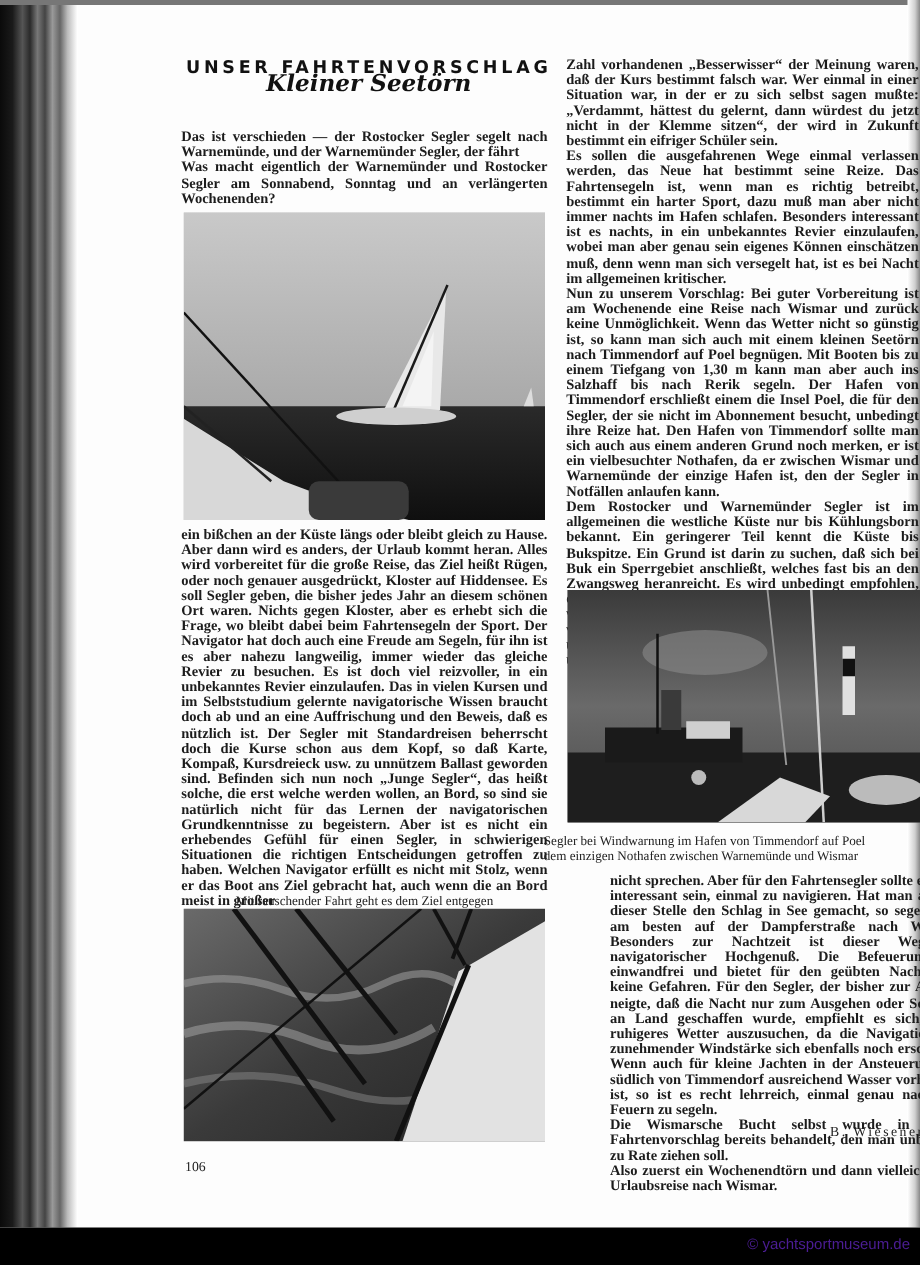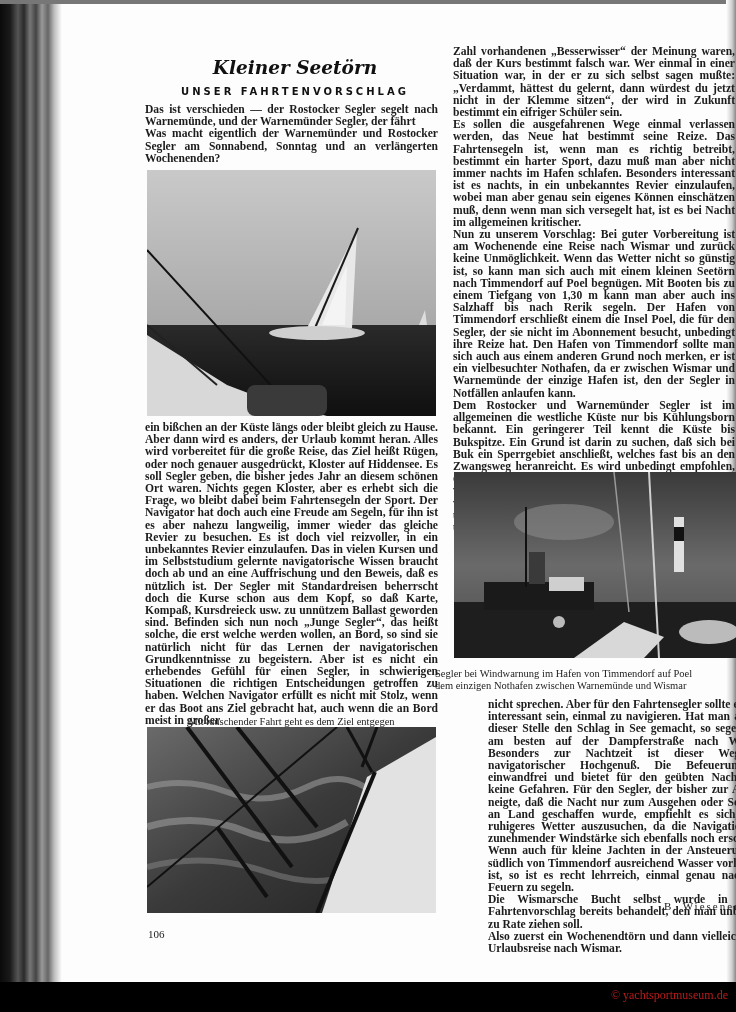--- a/index.html
+++ b/index.html
@@ -3,36 +3,36 @@
 <meta charset="utf-8">
 <style>
   html, body { margin:0; padding:0; }
   body { width:736px; height:1012px; position:relative; overflow:hidden; background:#ffffff; font-family:"DejaVu Serif", serif; color:#1a1a1a; }
   .binding { position:absolute; left:0; top:0; width:62px; height:982px;
     background: linear-gradient(to right, #0a0a0a 0px, #1a1a1a 10px, #555 18px, #2a2a2a 24px, #777 30px, #444 36px, #999 42px, #666 48px, #bbb 54px, #eee 60px, #fff 62px); }
   .binding-top { position:absolute; left:0; top:0; width:736px; height:4px; background:#777; }
   .right-edge { position:absolute; right:0; top:0; width:10px; height:982px; background: linear-gradient(to right, #ffffff, #cfcfcf 60%, #888); }
   .page { position:absolute; left:62px; top:4px; width:664px; height:978px; background:#fdfdfd; }
 
-  .kicker { position:absolute; left:145px; top:46px; width:300px; text-align:center; font-family:"DejaVu Sans", sans-serif; font-weight:bold; font-size:10px; letter-spacing:3px; color:#111;margin-top:40px; }
+  .kicker { position:absolute; left:145px; top:46px; width:300px; text-align:center; font-family:"DejaVu Sans", sans-serif; font-weight:bold; font-size:14px; letter-spacing:3px; color:#111; }
   .title { position:absolute; left:145px; top:58px; width:300px; text-align:center; font-family:"DejaVu Serif", serif; font-style:italic; font-weight:bold; font-size:18.5px; line-height:20px; color:#111; }
 
   .text { position:absolute; font-family:"Liberation Serif", serif; font-size:11.6px; line-height:12.2px; text-align:justify; color:#1c1c1c;font-weight:bold; }
   .text p { margin:0; }
   .col-left { left:145px; width:293px; }
   .col-right { left:453px; width:282px; }
 
   .photo { position:absolute; overflow:hidden; }
   .caption { position:absolute; font-family:"Liberation Serif", serif; font-size:10.5px; line-height:11.5px; color:#222; }
 
   .page-num { position:absolute; left:148px; top:928px; font-family:"Liberation Serif", serif; font-size:11px; color:#222; }
   .signature { position:absolute; left:664px; top:900px; font-family:"Liberation Serif", serif; font-size:11px; letter-spacing:2px; color:#222; white-space:nowrap; }
 
   .footer-bar { position:absolute; left:0; top:982px; width:736px; height:30px; background:#000; }
-  .watermark { position:absolute; right:8px; top:988px; font-family:Liberation Serif, serif; font-size:12px; color:#b91c1c;text-align:center; }
+  .watermark { position:absolute; right:8px; top:988px; font-family:Liberation Sans, sans-serif; font-size:12px; color:#4c1d95;text-align:center; }
 </style>
 </head>
 <body>
 
 <div class="binding"></div>
 <div class="binding-top"></div>
 <div class="page"></div>
 <div class="right-edge"></div>
 
 <div class="kicker">UNSER FAHRTENVORSCHLAG</div>

